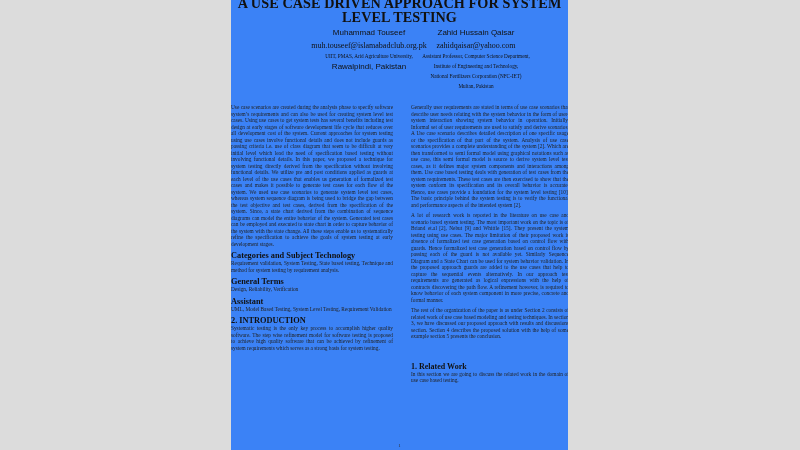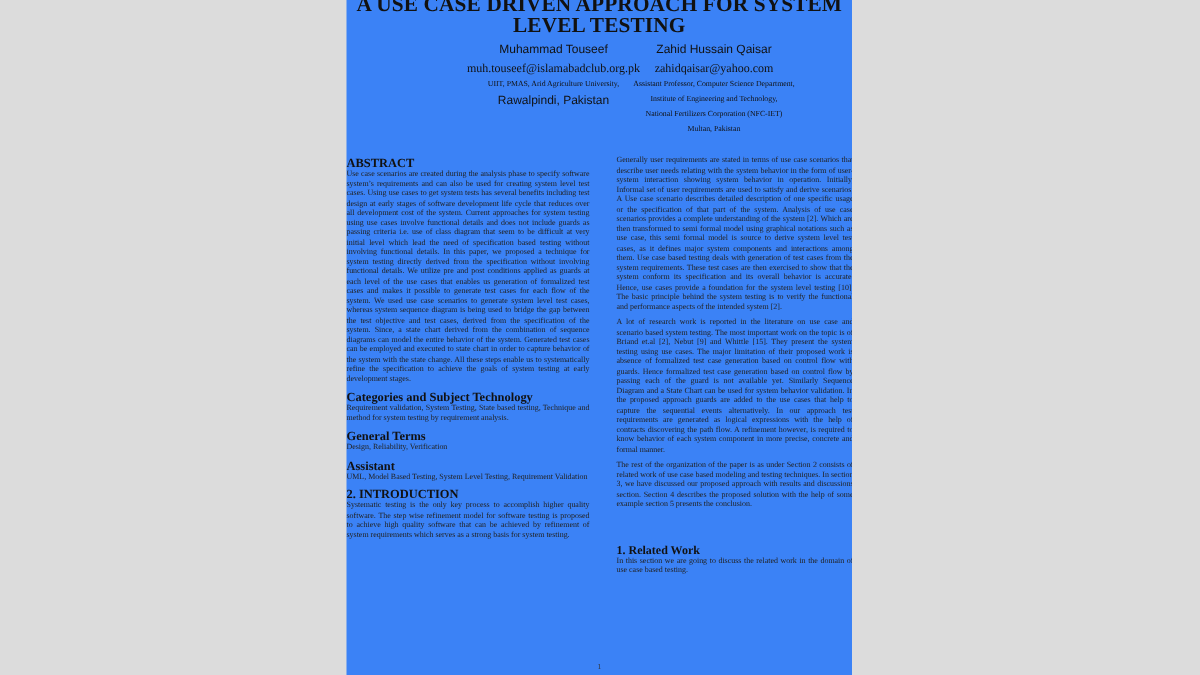--- a/index.html
+++ b/index.html
@@ -61,21 +61,20 @@
   <div class="author a2">
     <div class="name">Zahid Hussain Qaisar</div>
     <div class="email">zahidqaisar@yahoo.com</div>
     <div class="aff">Assistant Professor, Computer Science Department,</div>
     <div class="aff">Institute of Engineering and Technology,</div>
     <div class="aff">National Fertilizers Corporation (NFC-IET)</div>
     <div class="aff">Multan, Pakistan</div>
   </div>
 
   <div class="col left">
-    <div class="h1">ABSTRACT</div>
     <p>Use case scenarios are created during the analysis phase to specify software system’s requirements and can also be used for creating system level test cases. Using use cases to get system tests has several benefits including test design at early stages of software development life cycle that reduces over all development cost of the system. Current approaches for system testing using use cases involve functional details and does not include guards as passing criteria i.e. use of class diagram that seem to be difficult at very initial level which lead the need of specification based testing without involving functional details. In this paper, we proposed a technique for system testing directly derived from the specification without involving functional details. We utilize pre and post conditions applied as guards at each level of the use cases that enables us generation of formalized test cases and makes it possible to generate test cases for each flow of the system. We used use case scenarios to generate system level test cases, whereas system sequence diagram is being used to bridge the gap between the test objective and test cases, derived from the specification of the system. Since, a state chart derived from the combination of sequence diagrams can model the entire behavior of the system. Generated test cases can be employed and executed to state chart in order to capture behavior of the system with the state change. All these steps enable us to systematically refine the specification to achieve the goals of system testing at early development stages.</p>
 
     <div class="h1">Categories and Subject Technology</div>
     <p>Requirement validation, System Testing, State based testing, Technique and method for system testing by requirement analysis.</p>
 
     <div class="h1">General Terms</div>
     <p>Design, Reliability, Verification</p>
 
     <div class="h1">Assistant</div>
     <p>UML, Model Based Testing, System Level Testing, Requirement Validation</p>

